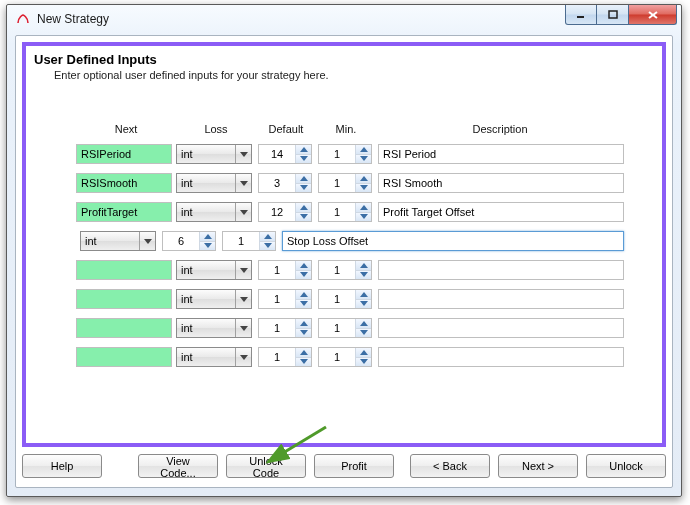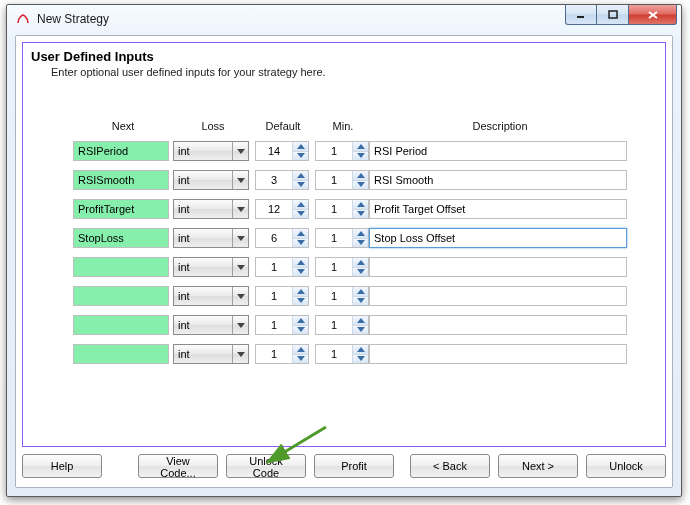--- a/index.html
+++ b/index.html
@@ -61,21 +61,21 @@
     position:absolute;
     left:8px; right:8px; top:30px; bottom:8px;
     background:#fff;
     border:1px solid #a9b4c0;
     border-radius:2px;
     padding:0;
   }
   .inner-panel {
     position:absolute;
     left:6px; right:6px; top:6px; bottom:40px;
-    border:1px solid #8b5cf6;
+    border:4px solid #8b5cf6;
   }
   .heading {
     font-weight:bold;
     font-size:13px;
     color:#000;
     padding:6px 8px 0 8px;
   }
   .subheading {
     font-size:11px;
     color:#222;
@@ -145,20 +145,21 @@
   .spinner .arrows div {
     flex:1;
     display:flex; align-items:center; justify-content:center;
     background:linear-gradient(to bottom,#f2f7ff,#d9e6f5);
     border-bottom:1px solid #cfd8e3;
   }
   .spinner .arrows div:last-child { border-bottom:none; }
   .desc-input {
     flex:1;
     height:20px;
+    margin-left:6px;
     border:1px solid #bfbfbf;
     background:#fff;
     padding:0 4px;
     font-size:11px;
     font-family:inherit;
   }
   .desc-input.active {
     border:1px solid #5a9bd5;
     box-shadow:0 0 2px rgba(90,155,213,0.8);
   }
@@ -355,21 +356,20 @@
                   <div>
                     <svg width="8" height="5">
                       <path d="M0 0 L8 0 L4 5 Z" fill="#3b6ea5"></path>
                     </svg>
                   </div>
                 </span>
               </div>
               <input class="desc-input" value="Profit Target Offset" style="">
             </div>
             <div class="grid-row">
-              <input class="name-input" value="StopLoss" style="">
               <div class="type-select">
                 <span class="label">int</span>
                 <span class="dd">
                   <svg width="8" height="5">
                     <path d="M0 0 L8 0 L4 5 Z" fill="#444"></path>
                   </svg>
                 </span>
               </div>
               <div class="spinner">
                 <span class="val">6</span>

